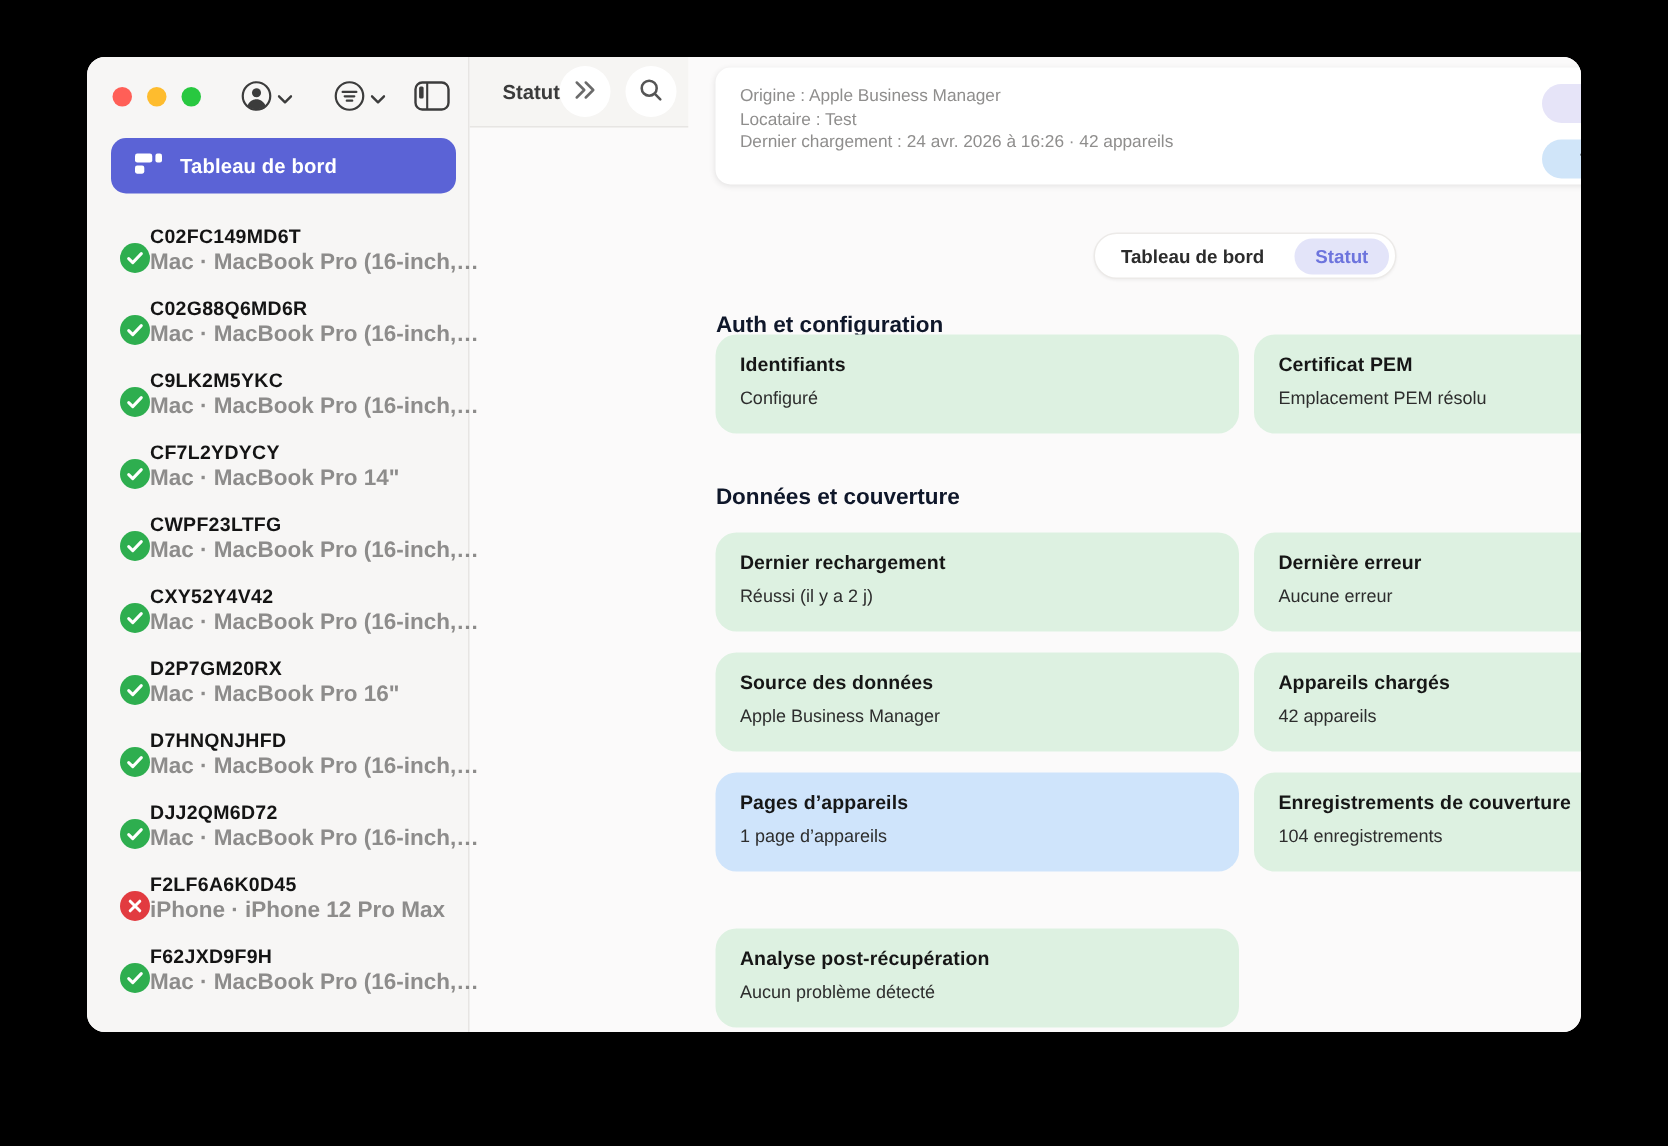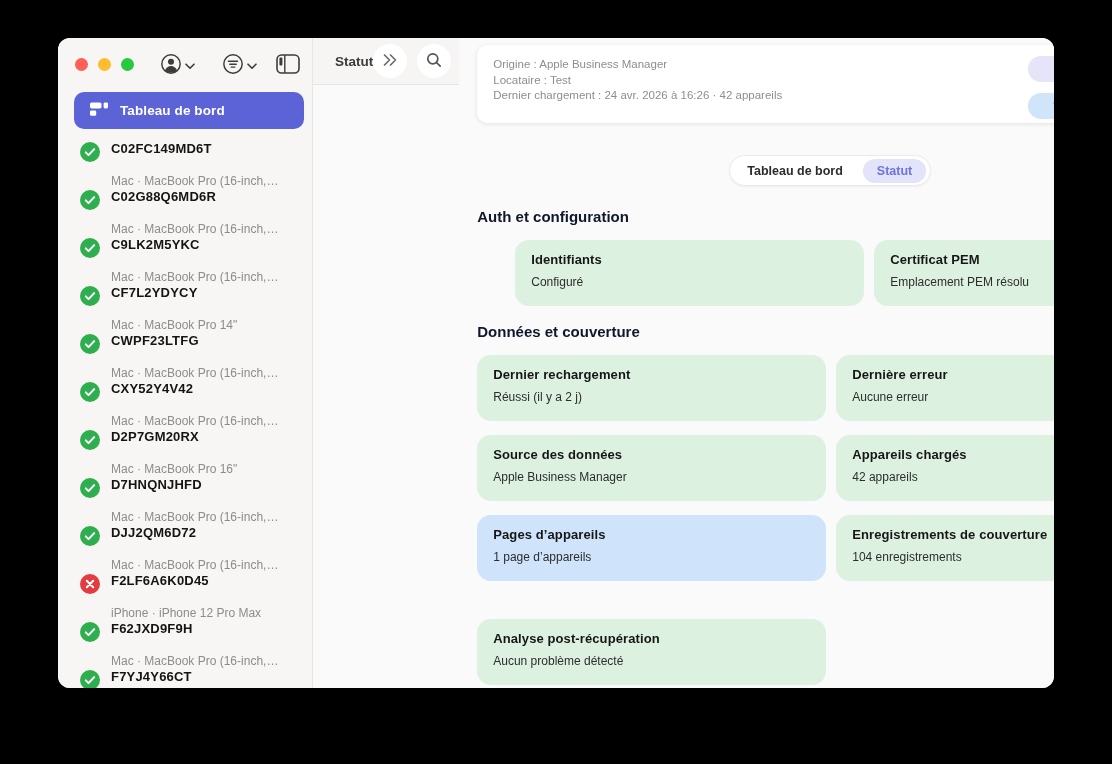--- a/index.html
+++ b/index.html
@@ -20,24 +20,24 @@
   .tb-btn { position:absolute; top:15px; display:flex; align-items:center; gap:3px;
             background:none; border:none; cursor:pointer; color:#3c3c3c; }
   .tb-account { left:102px; } .tb-filter { left:164px; } .tb-toggle { left:218px; top:16px; }
 
   .dash-btn { position:absolute; left:16px; top:54px; width:230px; height:37px; border:none;
               border-radius:10px; background:#5b63d6; color:#fff; display:flex; align-items:center;
               gap:11px; padding-left:15px; font-family:inherit; font-size:13.5px; font-weight:700;
               cursor:pointer; letter-spacing:.1px; }
 
   .devlist { position:absolute; left:0; top:96px; width:100%; }
-  .dev { height:48px; display:flex; align-items:flex-start; gap:11px; padding:7px 8px 0 22px; cursor:pointer; }
+  .dev { height:48px; display:flex; align-items:flex-end; padding:7px 8px 0 22px; cursor:pointer; }
   .stat-ic { width:20px; height:20px; flex-shrink:0; margin-top:1px; }
   .serial { font-size:13px; font-weight:700; color:#141414; line-height:16px; letter-spacing:.2px; }
-  .model { font-size:12px; color:#8d8c8b; line-height:15px; margin-top:17px; white-space:nowrap; }
+  .model { font-size:15px; color:#8d8c8b; line-height:15px; margin-top:1px; white-space:nowrap;font-weight:bold; }
 
   
   .main { flex:1; display:flex; flex-direction:row; min-width:0; }
   .topbar { height:47px; background:#f6f5f3; border-bottom:1px solid #e7e5e3;
             display:flex; align-items:center; padding:0 8px 0 22px; flex-shrink:0; }
   .page-title { font-size:13.5px; font-weight:700; color:#3b3b3b; }
   .topbar-right { margin-left:auto; display:flex; gap:10px; }
   .circle-btn { width:34px; height:34px; border-radius:50%; background:#fff; border:none;
                 display:flex; align-items:center; justify-content:center; cursor:pointer; color:#5c5c5c; }
 
@@ -61,21 +61,21 @@
 
   .sec-heading { position:absolute; left:18px; font-size:15px; font-weight:700; color:#0f172a; }
   .h-auth { top:170px; } .h-data { top:285px; }
 
   .card { position:absolute; height:66px; border-radius:14px; padding:12px 16px; }
   .card.green { background:#ddf1e1; }
   .card.blue  { background:#cfe4fb; }
   .card .ct { font-size:13px; font-weight:700; color:#161616; letter-spacing:.1px; }
   .card .cv { font-size:12px; color:#2d2d2d; margin-top:8px; }
   .col1 { left:18px; width:349px; } .col2 { left:377px; width:350px;padding-left:16px; }
-  .r1 { top:202px;margin-left:38px; } .r2 { top:317px; } .r3 { top:397px; } .r4 { top:477px; } .r5 { top:557px;margin-top:24px; }
+  .r1 { top:185px; } .r2 { top:317px; } .r3 { top:397px; } .r4 { top:477px; } .r5 { top:557px;margin-top:24px; }
 </style>
 </head>
 <body>
 
 <div class="stage">
   <div class="window">
 
     <aside class="sidebar">
       <div class="side-toolbar">
         <span class="traffic t-red"></span>

